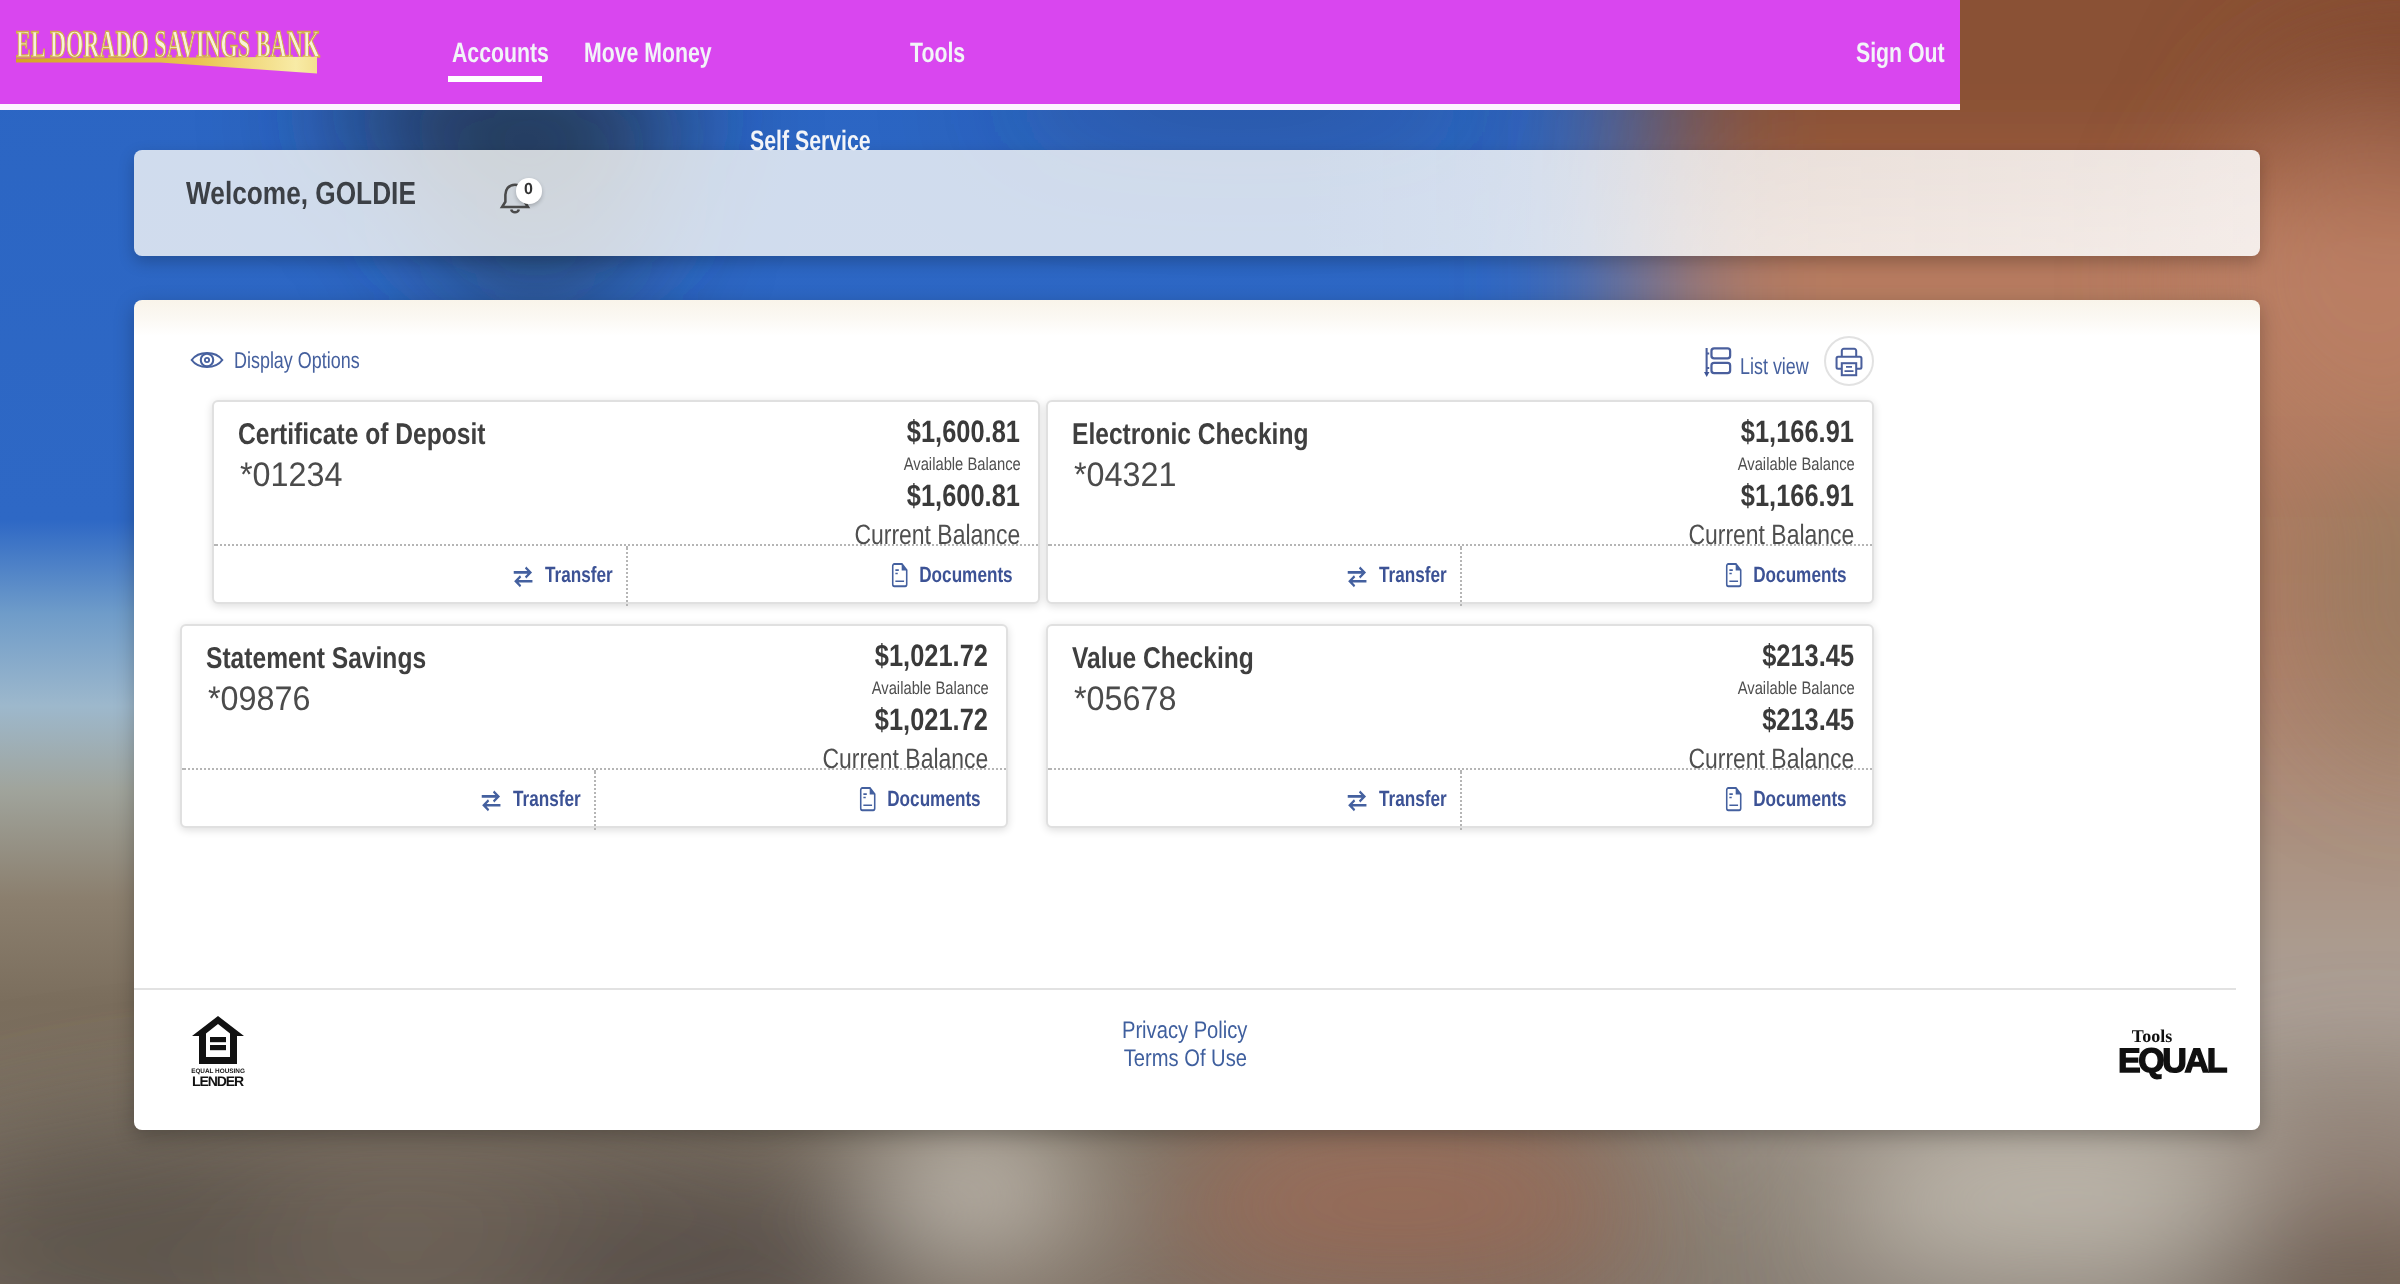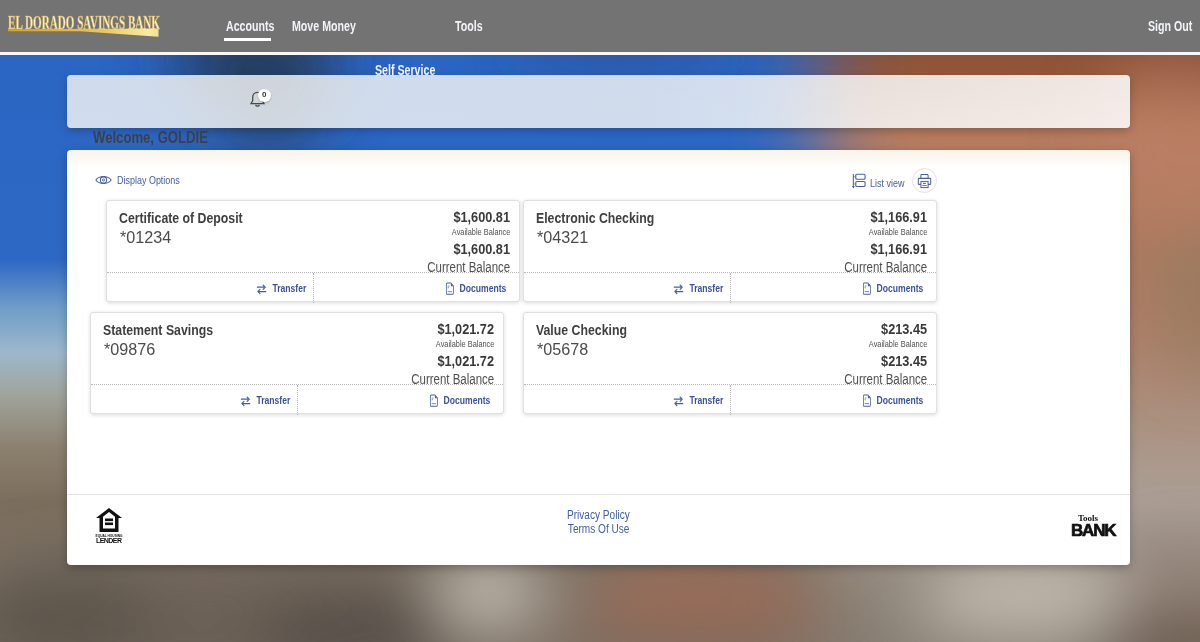--- a/index.html
+++ b/index.html
@@ -8,33 +8,33 @@
   .cx  { display:inline-block; transform:scaleX(.82); transform-origin:0 50%; white-space:nowrap; }
   .n76 { display:inline-block; transform:scaleX(.76); transform-origin:0 50%; white-space:nowrap; }
   .n76r{ display:inline-block; transform:scaleX(.76); transform-origin:100% 50%; white-space:nowrap; }
   .c78 { display:inline-block; transform:scaleX(.78); transform-origin:0 50%; white-space:nowrap; }
   .c78c{ display:inline-block; transform:scaleX(.78); transform-origin:50% 50%; white-space:nowrap; }
   .c84c{ display:inline-block; transform:scaleX(.84); transform-origin:50% 50%; white-space:nowrap; }
   .nx  { display:inline-block; transform:scaleX(.95); transform-origin:0 50%; white-space:nowrap; }
   .cxr { display:inline-block; transform:scaleX(.82); transform-origin:100% 50%; white-space:nowrap; }
 
   
-  .nav { position:absolute; left:0; top:0; width:1200px; height:55px; background:#737373; z-index:5;
+  .nav { position:absolute; left:0; top:0; width:980px; height:55px; background:#d946ef; z-index:5;
          border-bottom:3px solid rgba(255,255,255,.95); }
   .logo { position:absolute; left:8px; top:12px; width:160px; height:32px; }
   .navlink { position:absolute; top:18px; font-size:14px; font-weight:700; color:#f2f4f8; }
   .nl1 { left:226px; } .nl2 { left:292px; } .nl3 { left:375px;margin-top:44px; } .nl4 { left:455px; }
   .underline { position:absolute; left:224px; top:38px; width:47px; height:2.5px; background:#fff; }
   .signout { position:absolute; right:8px; top:18px; font-size:14px; font-weight:700; color:#f2f4f8; }
 
   
   .welcome { position:absolute; left:67px; top:75px; width:1063px; height:53px; z-index:4;
              background:linear-gradient(90deg, rgba(250,250,248,.80) 55%, rgba(253,253,253,.87) 100%); border-radius:4px;
              box-shadow:0 3px 8px rgba(0,0,0,.22); }
-  .welcome .wtext { position:absolute; left:26px; top:14px; font-size:16px; font-weight:700; color:#3c4046;margin-top:40px; }
+  .welcome .wtext { position:absolute; left:26px; top:14px; font-size:16px; font-weight:700; color:#3c4046; }
   .bell { position:absolute; left:180px; top:14px; width:21px; height:21px; }
   .badge { position:absolute; left:191px; top:14px; width:12.5px; height:12.5px; border-radius:50%;
            background:#fff; color:#333; font-size:8px; font-weight:700; text-align:center; line-height:12.5px; box-shadow:0 1px 2px rgba(0,0,0,.22); }
 
   
   .main { position:absolute; left:67px; top:150px; width:1063px; height:415px; z-index:4;
           background:linear-gradient(180deg,#f9f4ea 0px,#fbf8f2 8px,#ffffff 18px);
           border-radius:4px; box-shadow:0 3px 10px rgba(0,0,0,.25); }
   .dispopt { position:absolute; left:28px; top:23px; height:14px; color:#45609e; font-size:11.5px; }
   .dispopt svg { vertical-align:-3px; margin-right:5px; }
@@ -58,21 +58,21 @@
   .acct .amt2  { position:absolute; right:9px; top:39px; font-size:15.5px; font-weight:700; color:#3a3a3a; text-align:right; }
   .acct .lbl2  { position:absolute; right:9px; top:58px; font-size:14px; color:#4f4f4f; text-align:right; }
   .acct .actions { position:absolute; left:0; right:0; top:71px; height:30px; border-top:1px dotted #b5b5b5; }
   .acct .half { position:absolute; top:0; height:30px; width:207px; text-align:right; line-height:30px;
                 color:#3c5295; font-size:11px; font-weight:700; }
   .acct .hL { left:0; border-right:1px dotted #b5b5b5; padding-left:16px; }
   .acct .hR { left:207px; padding-right:6px; }
   .acct .half svg { vertical-align:-3px; margin-right:7px; }
 
   
-  .footer { position:absolute; left:0; right:0; top:344px; height:92px; border-top:1px solid #e2e2e2; }
+  .footer { position:absolute; left:0; right:12px; top:344px; height:92px; border-top:1px solid #e2e2e2; }
   .ehl { position:absolute; left:28px; top:13px; }
   .flinks { position:absolute; left:0; width:100%; top:13px; text-align:center;
             font-size:12px; color:#3f5f9e; line-height:14px; }
   .fdic { position:absolute; right:25px; top:18px; width:34px; text-align:center; color:#101010; }
   .fdic .m { font-family:"Liberation Serif",serif; font-weight:700; font-size:9px; display:block; }
   .fdic .f { font-size:17px; font-weight:700; letter-spacing:-1.2px; display:block; margin-top:-2px; -webkit-text-stroke:0.7px #101010; }
 </style>
 </head>
 <body>
 
@@ -263,16 +263,16 @@
     <svg class="ehl" width="28" height="36" viewBox="0 0 28 36">
       <path d="M14 0 L27 10 L23.5 10 L23.5 24 L4.5 24 L4.5 10 L1 10 Z M14 4 L8 8.7 L8 20.5 L20 20.5 L20 8.7 Z" fill="#111"></path>
       <rect x="10" y="10.5" width="8" height="2.6" fill="#111"></rect>
       <rect x="10" y="14.5" width="8" height="2.6" fill="#111"></rect>
       <text x="14" y="28.5" text-anchor="middle" font-size="3.2" font-weight="700" fill="#111" font-family="Liberation Sans,sans-serif">EQUAL HOUSING</text>
       <text x="14" y="35" text-anchor="middle" font-size="7" font-weight="700" fill="#111" font-family="Liberation Sans,sans-serif" textLength="26">LENDER</text>
     </svg>
     <div class="flinks"><span class="c84c">Privacy Policy</span><br><span class="c84c">Terms Of Use</span></div>
     <div class="fdic">
         <span class="m">Tools</span>
-        <span class="f">BANK</span>
+        <span class="f">EQUAL</span>
       </div>
   </div>
 </div>
 
 </body></html>

